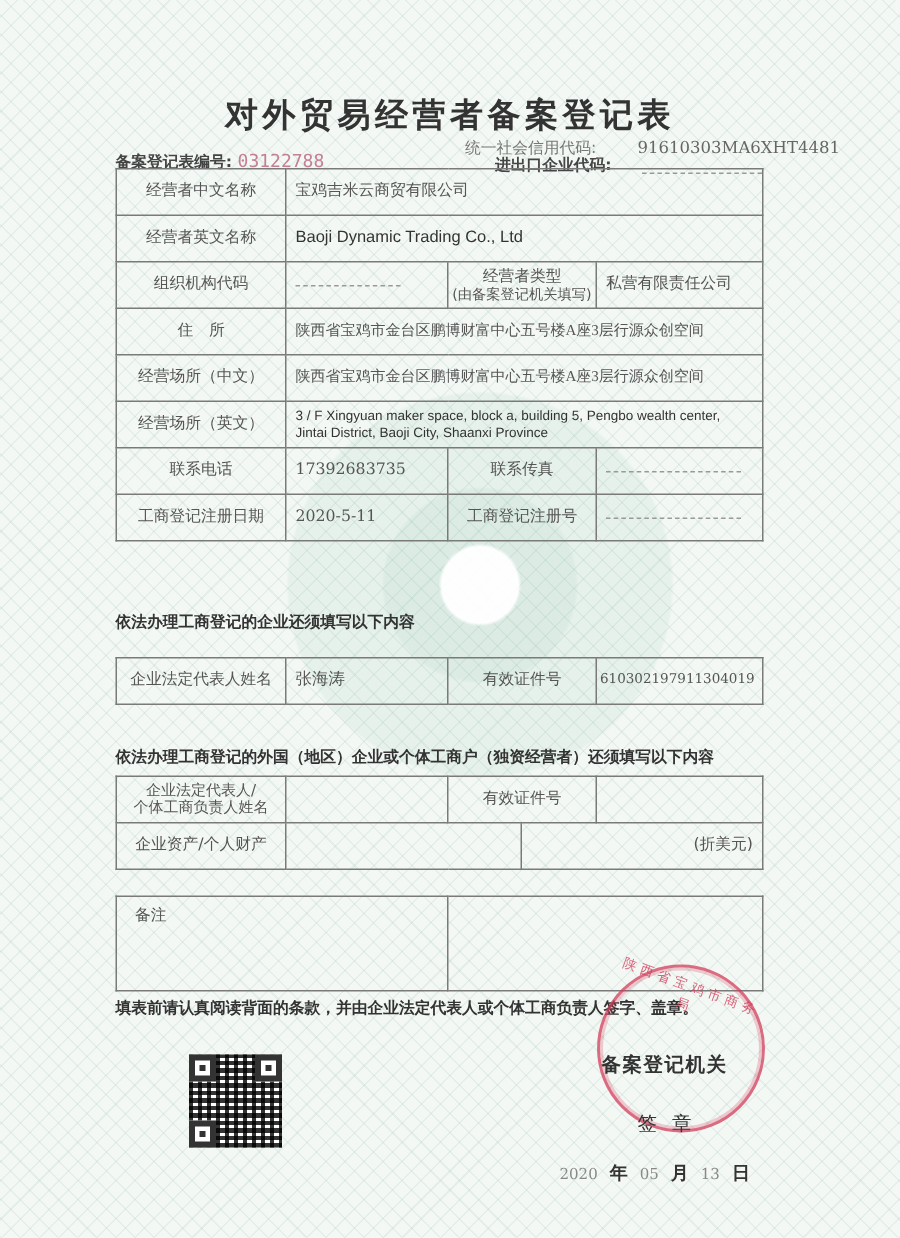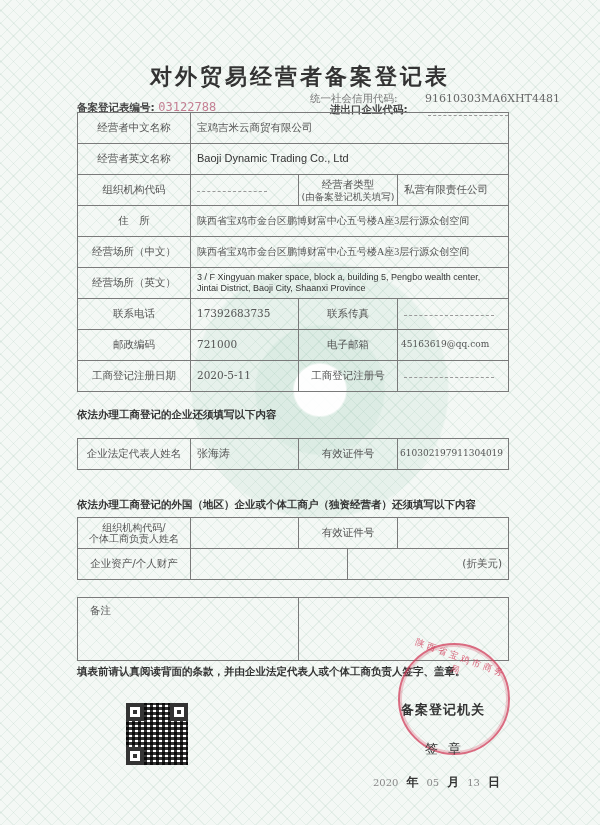--- a/index.html
+++ b/index.html
@@ -126,26 +126,20 @@
     <td class="lbl">经营场所（英文）</td>
     <td class="val en small" colspan="3">3 / F Xingyuan maker space, block a, building 5, Pengbo wealth center, Jintai District, Baoji City, Shaanxi Province</td>
   </tr>
   <tr style="height:31px">
     <td class="lbl">联系电话</td>
     <td class="mono">17392683735</td>
     <td class="lbl">联系传真</td>
     <td class="val"><span class="dash" style="width:90px"></span></td>
   </tr>
   <tr style="height:31px">
-    <td class="lbl">邮政编码</td>
-    <td class="mono">721000</td>
-    <td class="lbl">电子邮箱</td>
-    <td class="mono" style="font-size:9px; padding:0 3px;">45163619@qq.com</td>
-  </tr>
-  <tr style="height:31px">
     <td class="lbl">工商登记注册日期</td>
     <td class="mono">2020-5-11</td>
     <td class="lbl">工商登记注册号</td>
     <td class="val"><span class="dash" style="width:90px"></span></td>
   </tr>
 </tbody>
   </table>
 
 <div class="abs section-head" style="top:408px;">依法办理工商登记的企业还须填写以下内容</div>
 <table class="form" style="top:438px;">
@@ -171,21 +165,21 @@
   <colgroup>
       <col style="width:113px">
       <col style="width:108px">
       <col style="width:49px">
       <col style="width:50px">
       <col style="width:111px">
     </colgroup>
   <tbody>
       <tr style="height:31px">
     <td class="lbl" style="font-size:10px; line-height:1.15;">
-      <div>组织机构代码/</div>
+      <div>企业法定代表人/</div>
       <div>个体工商负责人姓名</div>
     </td>
     <td class="val"></td>
     <td class="lbl" colspan="2">有效证件号</td>
     <td class="val"></td>
   </tr>
   <tr style="height:31px">
     <td class="lbl">企业资产/个人财产</td>
     <td class="val" colspan="2"></td>
     <td class="usd" colspan="2">(折美元)</td>

